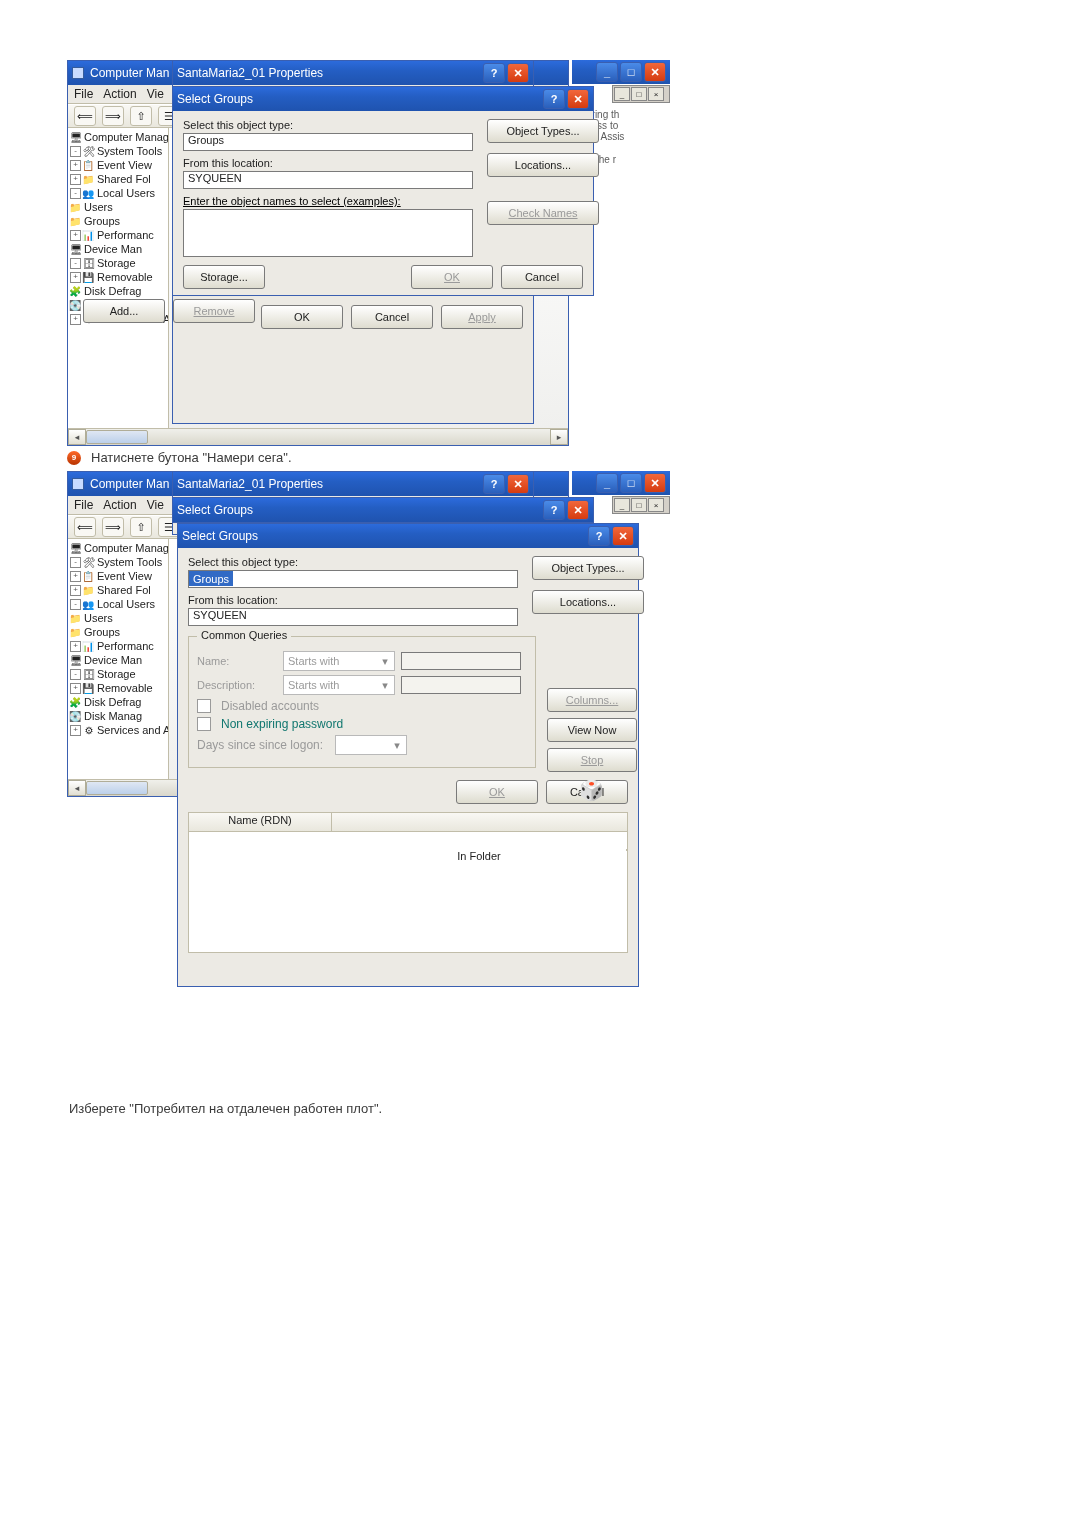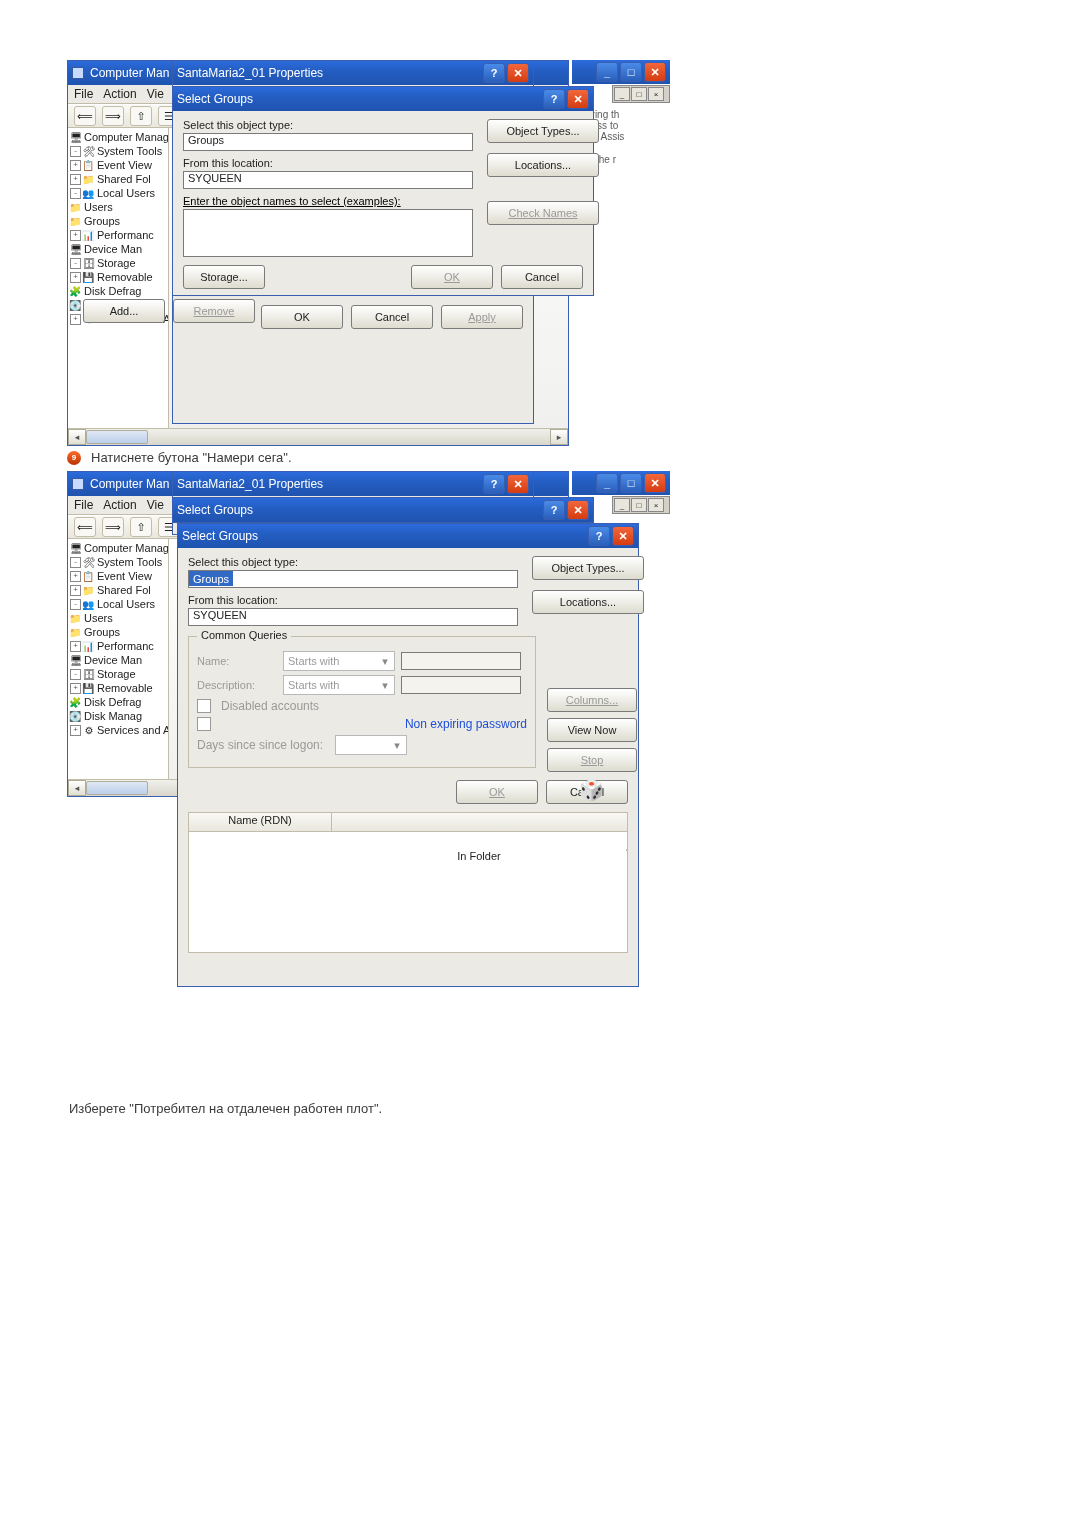--- a/index.html
+++ b/index.html
@@ -426,21 +426,21 @@
               <span class="sl">Description:</span>
               <div class="combo" style="width:90px;">
                 <span>Starts with</span>
               </div>
               <div class="field" style="width:120px;background:#f4f3ee;"></div>
             </div>
         <div class="search-cell" style="color:#9a9a9a;">
               <span class="cb"></span>
               <span>Disabled accounts</span>
             </div>
-        <div class="search-cell" style="color:#1d4ed8;justify-content:space-between;">
+        <div class="search-cell" style="color:#0f766e;">
               <span class="cb"></span>
               <span>Non expiring password</span>
             </div>
         <div class="search-cell" style="color:#9a9a9a;">
               <span>Days since since logon:</span>
               <div class="combo" style="width:50px;margin-left:6px;"></div>
             </div>
       </div>
 
       <div class="find-col" style="top:92px;margin-top:48px;">

